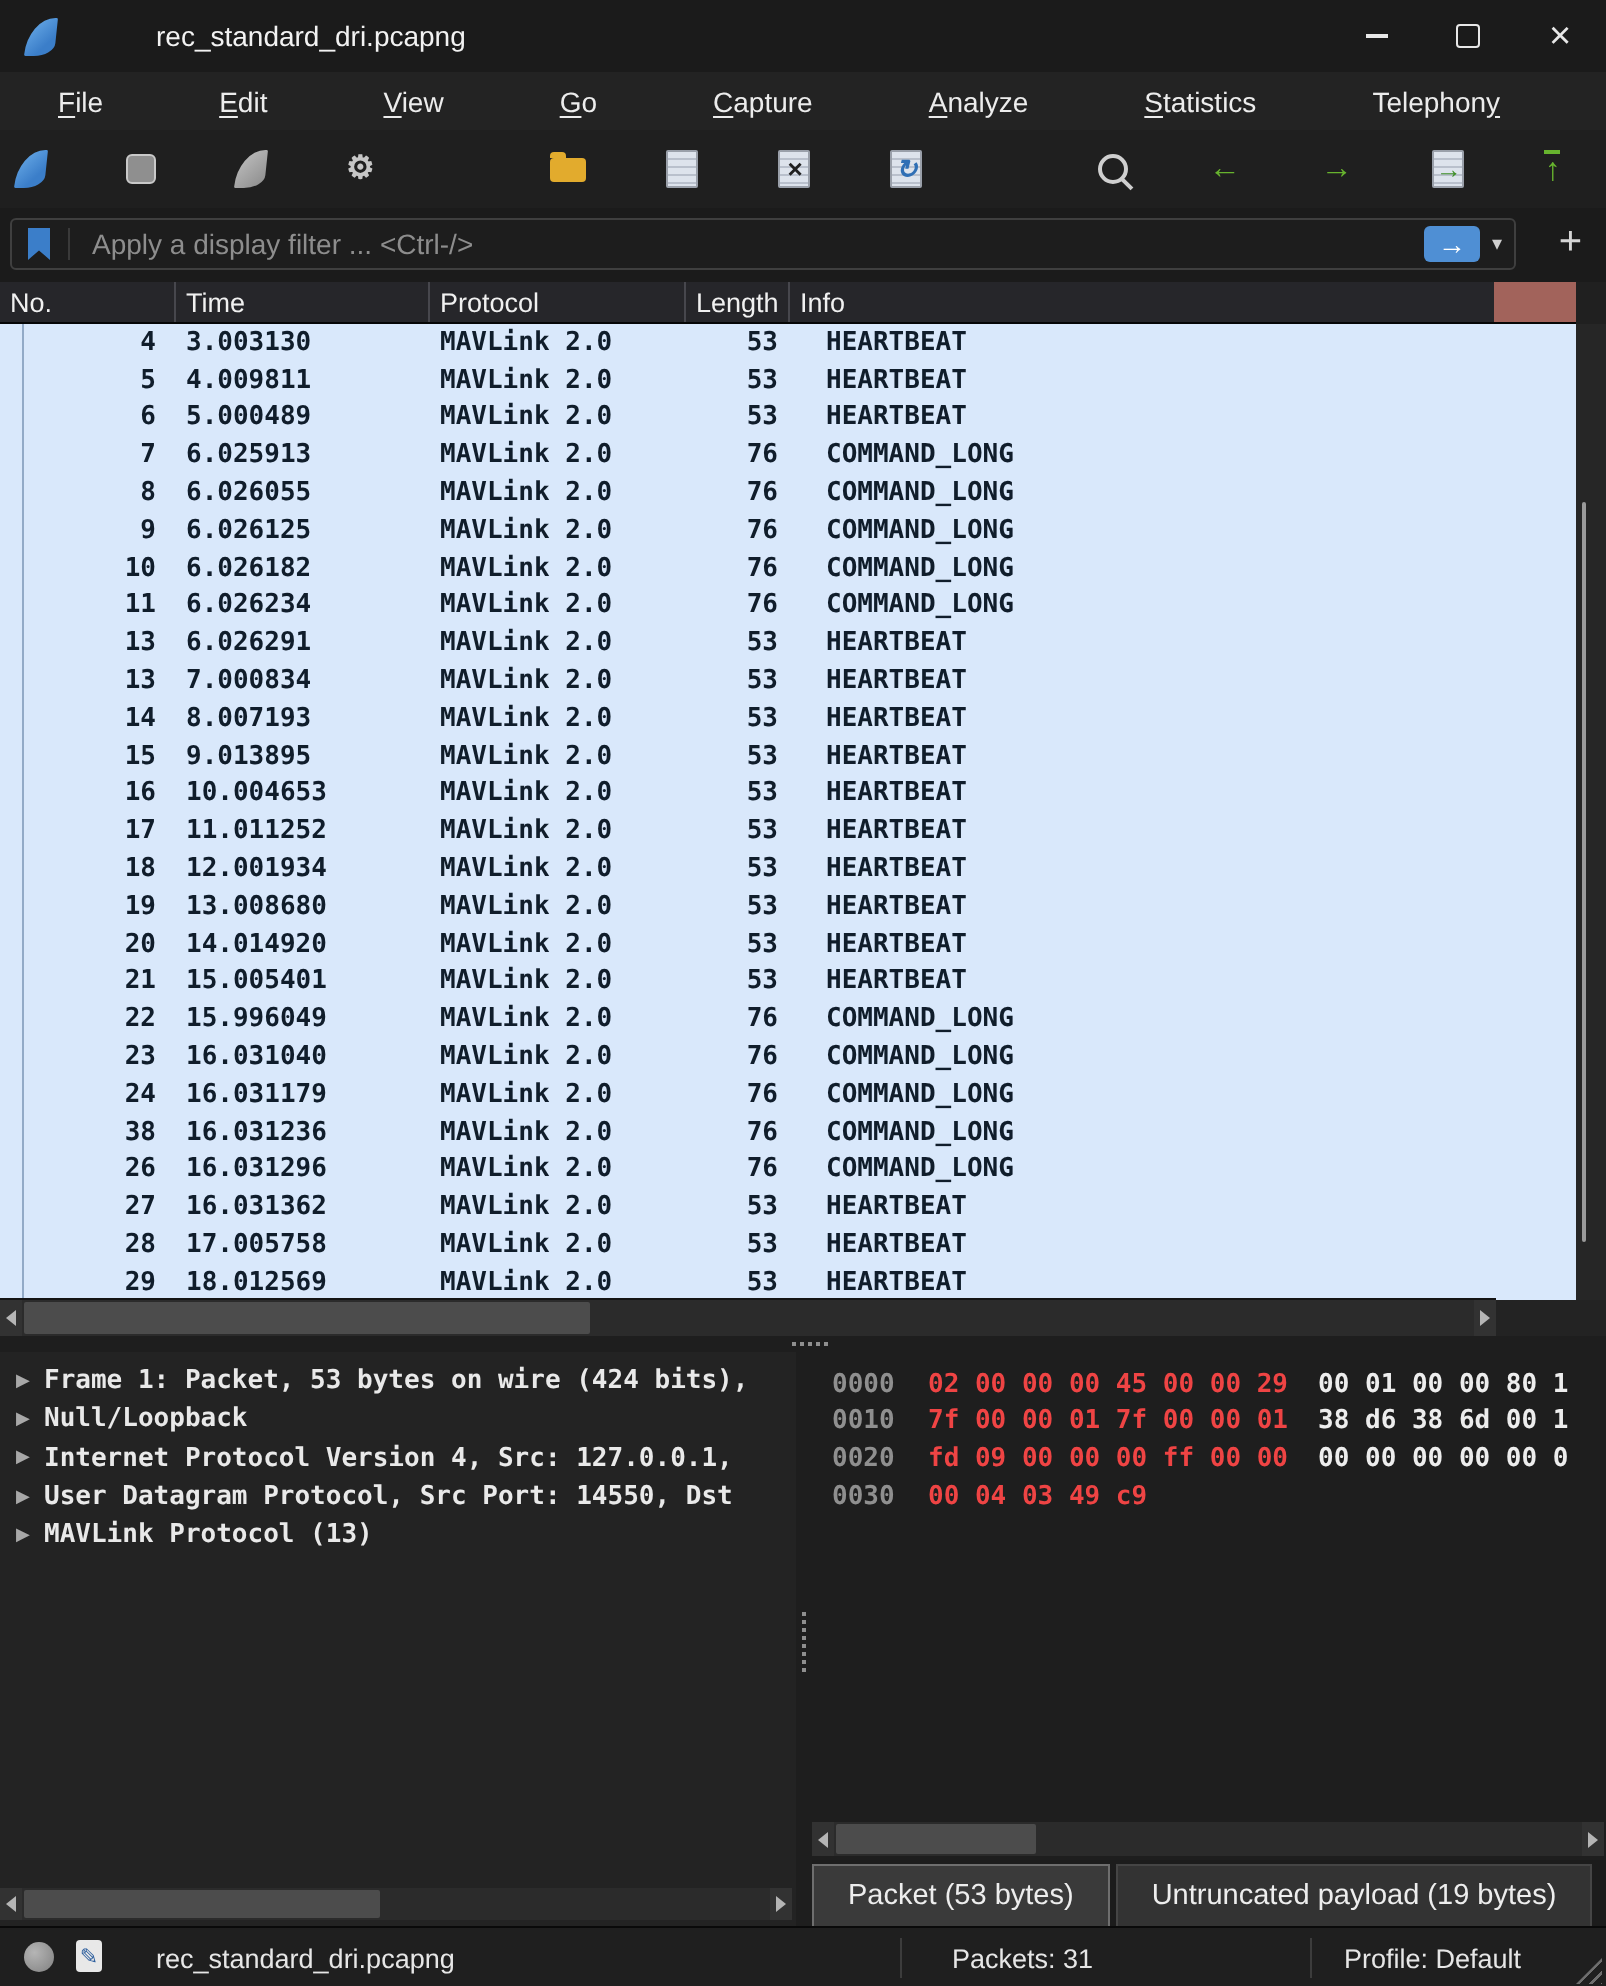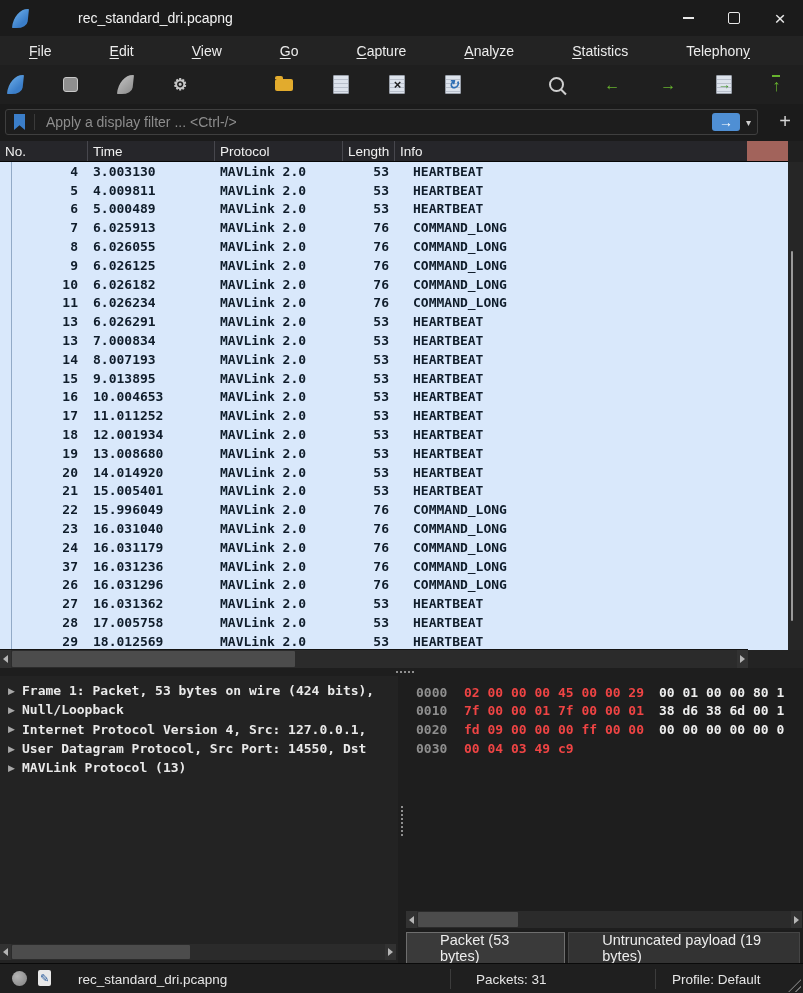--- a/index.html
+++ b/index.html
@@ -123,21 +123,21 @@
   .vsplit{position:absolute;left:398px;top:0;width:8px;bottom:0;background:#1e1e1e;}
   .hexpane{position:absolute;left:406px;right:0;top:0;bottom:0;background:#1e1e1e;overflow:hidden;}
   .hxrows{padding-top:7px;}
   .hxrow{display:flex;height:18.6px;align-items:center;font-family:"DejaVu Sans Mono",monospace;
      font-size:13px;font-weight:600;white-space:nowrap;}
   .hx-off{color:#8f8f8f;width:33px;margin-left:10px;flex:0 0 33px;}
   .hx-b1{color:#ef4444;margin-left:15px;}
   .hx-b2{color:#ededed;margin-left:15px;}
   .hx-hsb{position:absolute;left:0;right:1px;bottom:35px;height:17px;background:#2b2b2b;}
   .tabs{position:absolute;left:0;right:0;bottom:0;height:33px;display:flex;align-items:flex-end;background:#1c1c1c;}
-  .tab{height:31px;display:flex;align-items:center;padding:0 33px;font-size:14.5px;color:#ededed;
+  .tab{height:31px;display:flex;align-items:center;padding:0 17px;font-size:14.5px;color:#ededed;
      background:#333;border:1px solid #454545;border-bottom:none;margin-right:3px;box-sizing:border-box;}
   .tab.active{background:#3a3a3a;border-color:#6e6e6e;}
 
   
   .statusbar{top:963px;left:0;right:0;height:30px;background:#1f1f1f;border-top:1px solid #0a0a0a;
      font-size:13.5px;color:#e6e6e6;}
   .expert-dot{position:absolute;left:12px;top:7px;width:15px;height:15px;border-radius:50%;
      background:radial-gradient(circle at 35% 35%,#b5b5b5,#808080);}
   .note-icon{position:absolute;left:38px;top:6px;width:13px;height:16px;background:#e8e8e8;border-radius:2px;
      display:flex;align-items:center;justify-content:center;color:#2e5f9e;font-size:11px;}
@@ -423,21 +423,21 @@
         <span class="c c-info">COMMAND_LONG</span>
       </div>
       <div class="prow">
         <span class="c c-no">24</span>
         <span class="c c-time">16.031179</span>
         <span class="c c-protocol">MAVLink 2.0</span>
         <span class="c c-length">76</span>
         <span class="c c-info">COMMAND_LONG</span>
       </div>
       <div class="prow">
-        <span class="c c-no">37</span>
+        <span class="c c-no">38</span>
         <span class="c c-time">16.031236</span>
         <span class="c c-protocol">MAVLink 2.0</span>
         <span class="c c-length">76</span>
         <span class="c c-info">COMMAND_LONG</span>
       </div>
       <div class="prow">
         <span class="c c-no">26</span>
         <span class="c c-time">16.031296</span>
         <span class="c c-protocol">MAVLink 2.0</span>
         <span class="c c-length">76</span>

